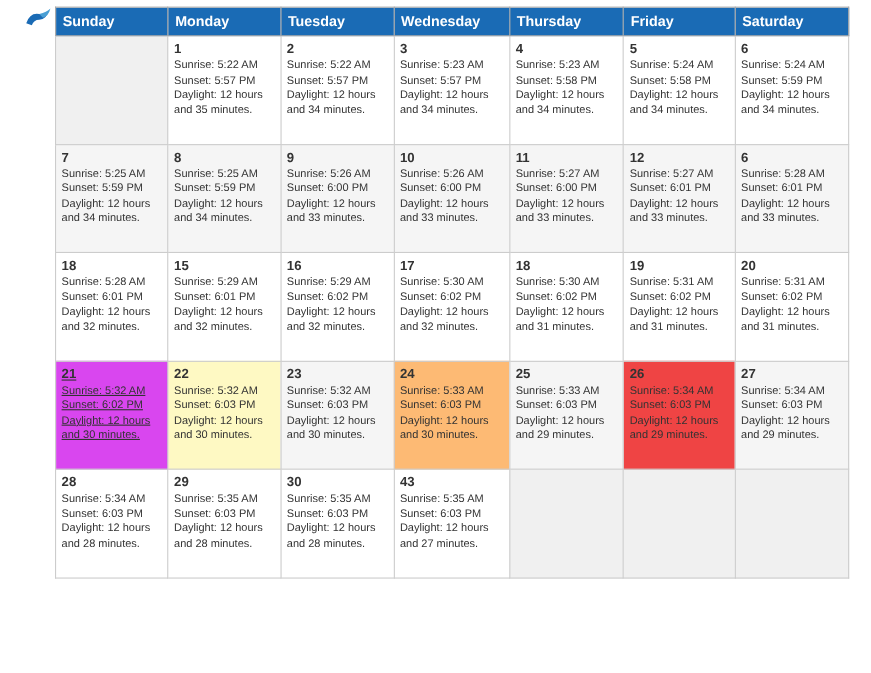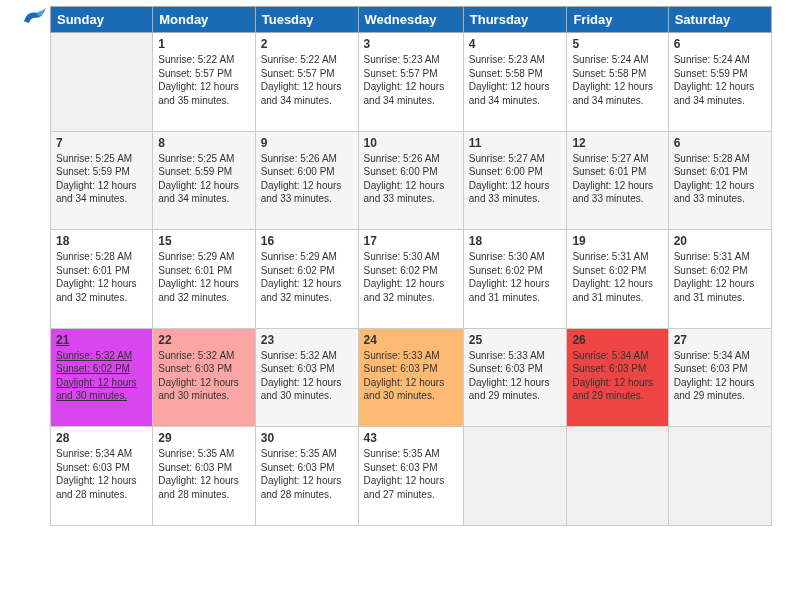--- a/index.html
+++ b/index.html
@@ -284,21 +284,21 @@
           </td>
         </tr>
         <tr>
           <td style="background: #d946ef; text-decoration: underline;">
             <span class="day-number">21</span>
             <div class="day-info" style="white-space: pre-line;">Sunrise: 5:32 AM
 Sunset: 6:02 PM
 Daylight: 12 hours
 and 30 minutes.</div>
           </td>
-          <td style="background: #fca5a5;">
+          <td style="background: #fef9c3;">
             <span class="day-number">22</span>
             <div class="day-info" style="white-space: pre-line;">Sunrise: 5:32 AM
 Sunset: 6:03 PM
 Daylight: 12 hours
 and 30 minutes.</div>
           </td>
           <td style="background: rgb(245, 245, 245);">
             <span class="day-number">23</span>
             <div class="day-info" style="white-space: pre-line;">Sunrise: 5:32 AM
 Sunset: 6:03 PM

